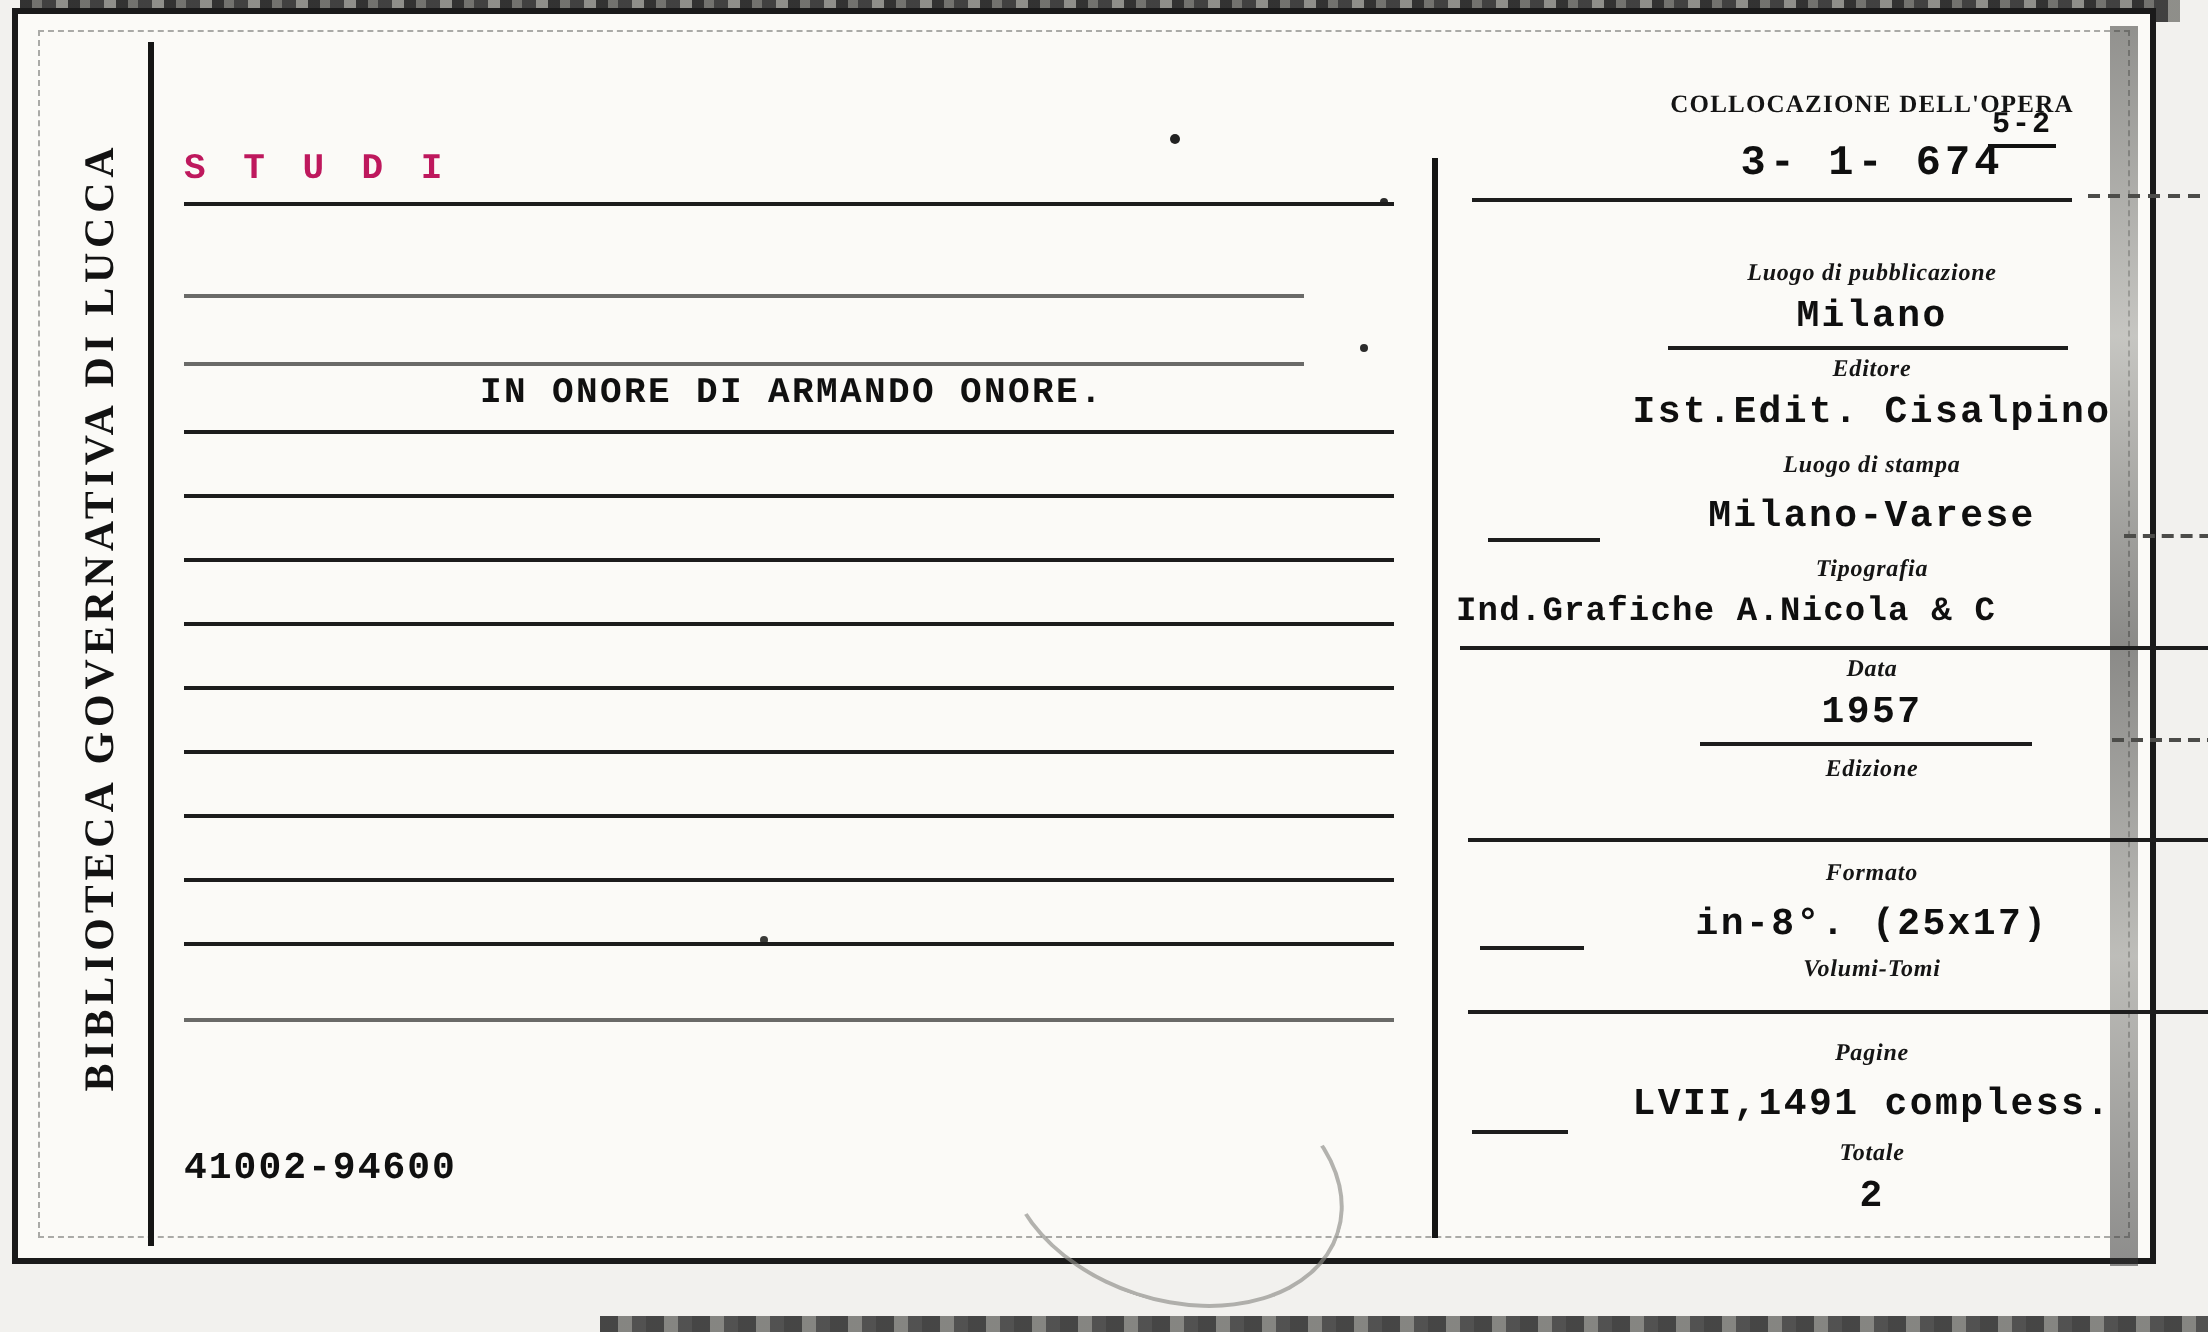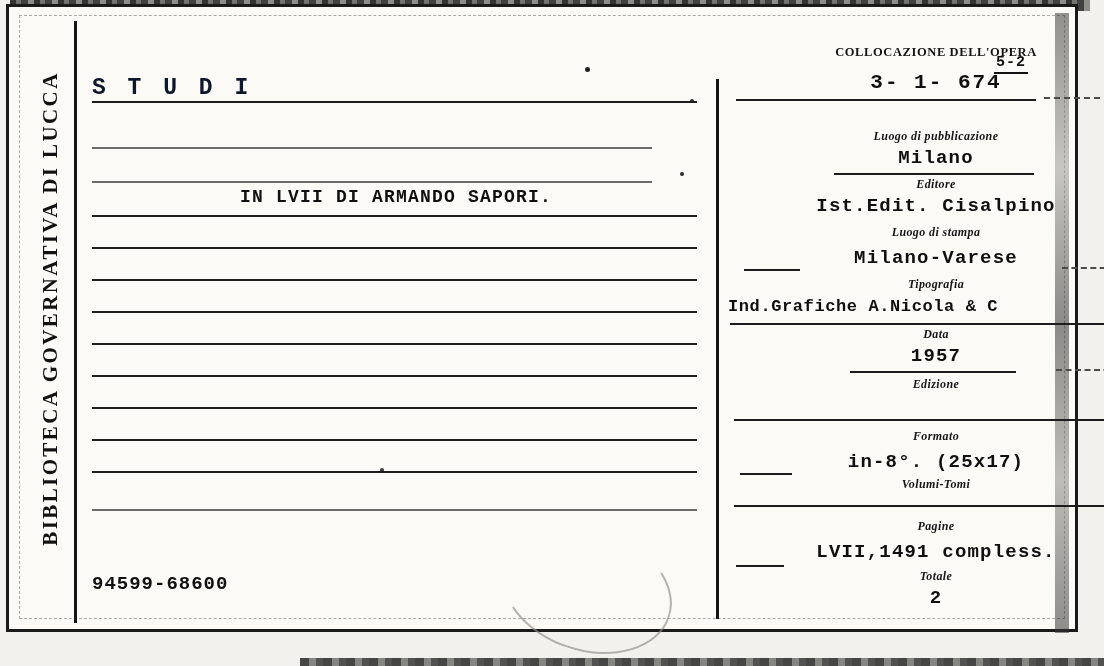--- a/index.html
+++ b/index.html
@@ -123,24 +123,24 @@
     position: absolute;
     height: 0;
     border-top: 2px solid #1c1c1c;
   }
   .rule.faint { border-top: 2px solid #3a3a38; opacity: .75; }
 
   .title-main {
     position: absolute;
     left: 12px;
     top: 54px;
-    font-size: 23px;
+    font-size: 18px;
     font-weight: bold;
     letter-spacing: 4px;
-    color: #0f172a;
+    color: #be185d;
   }
   .title-sub {
     position: absolute;
     left: 160px;
     top: 166px;
     font-size: 18px;
     font-weight: bold;
     letter-spacing: 1.2px;
     color: #101010;
   }
@@ -270,36 +270,36 @@
         <div class="dot-2"></div>
         <div class="dot-3"></div>
         <div class="dot-4"></div>
 
         <div class="title-main">S T U D I</div>
 
         <div class="rule" style="left:12px; top:80px; width:605px;"></div>
         <div class="rule faint" style="left:12px; top:126px; width:560px;"></div>
         <div class="rule faint" style="left:12px; top:160px; width:560px;"></div>
 
-        <div class="title-sub">IN LVII DI ARMANDO SAPORI.</div>
+        <div class="title-sub">IN ONORE DI ARMANDO ONORE.</div>
 
         <div class="rule" style="left:12px; top:194px; width:605px;"></div>
         <div class="rule" style="left:12px; top:226px; width:605px;"></div>
         <div class="rule" style="left:12px; top:258px; width:605px;"></div>
         <div class="rule" style="left:12px; top:290px; width:605px;"></div>
         <div class="rule" style="left:12px; top:322px; width:605px;"></div>
         <div class="rule" style="left:12px; top:354px; width:605px;"></div>
         <div class="rule" style="left:12px; top:386px; width:605px;"></div>
         <div class="rule" style="left:12px; top:418px; width:605px;"></div>
         <div class="rule" style="left:12px; top:450px; width:605px;"></div>
         <div class="rule faint" style="left:12px; top:488px; width:605px;"></div>
 
         <div class="pencil-arc"></div>
 
-        <div class="inventory">94599-68600</div>
+        <div class="inventory">41002-94600</div>
       </div>
 
       <div class="right-panel">
 
         <div class="coll-header">COLLOCAZIONE DELL'OPERA</div>
         <div class="coll-value">3- 1- 674</div>
         <div class="coll-frac">
           <span class="num">5-2</span>
           <span class="bar"></span>
         </div>

